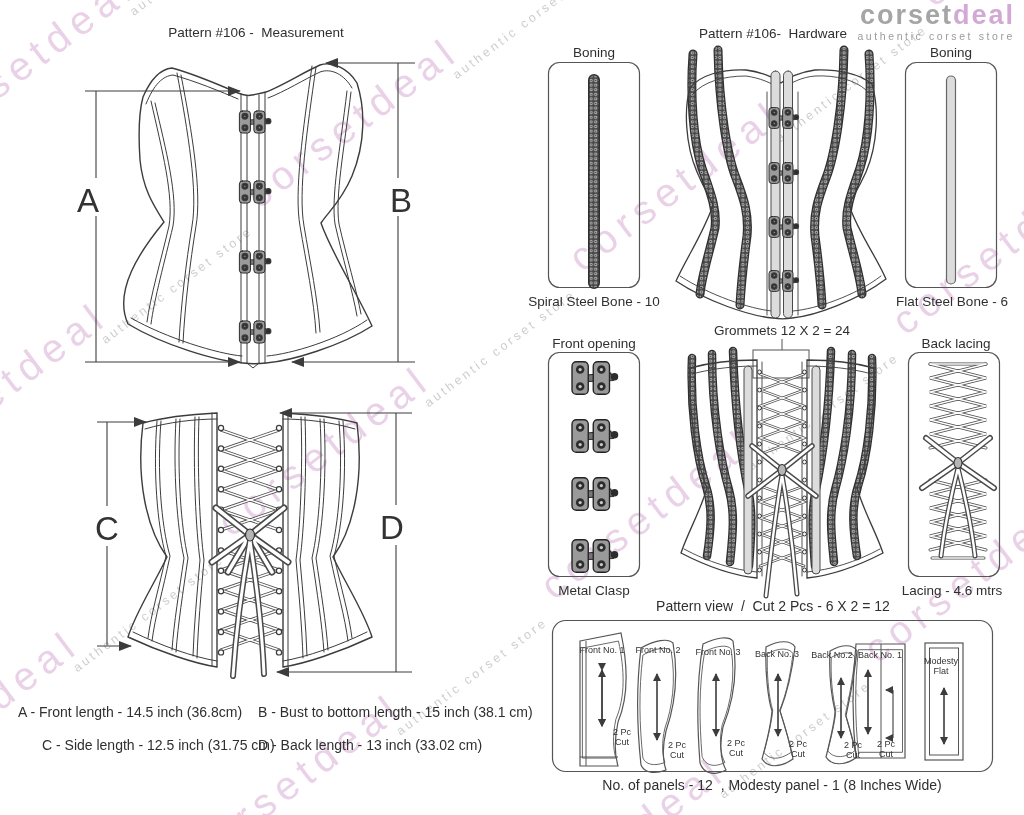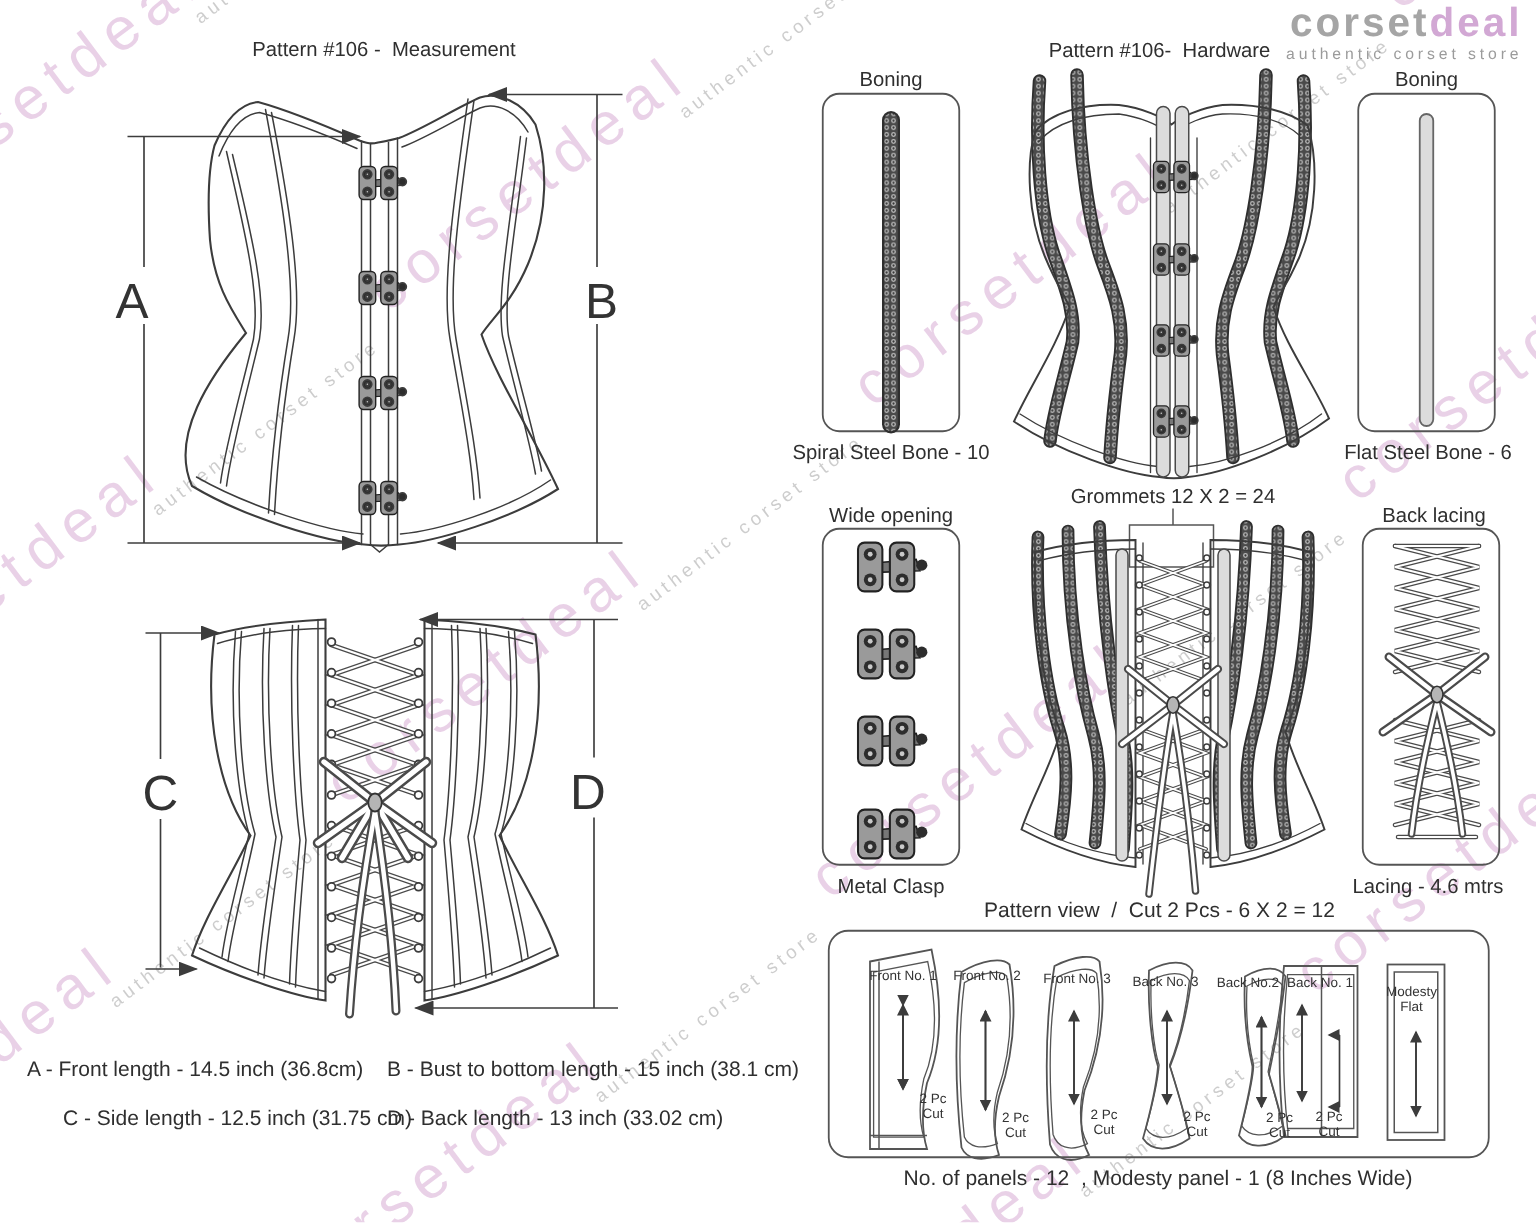--- a/index.html
+++ b/index.html
@@ -528,21 +528,21 @@
   <div class="lbl t14" style="left:18px;top:704px;">A - Front length - 14.5 inch (36.8cm)</div>
   <div class="lbl t14" style="left:258px;top:704px;">B - Bust to bottom length - 15 inch (38.1 cm)</div>
   <div class="lbl t14" style="left:18px;top:737px;margin-left:24px;">C - Side length - 12.5 inch (31.75 cm)</div>
   <div class="lbl t14" style="left:258px;top:737px;">D - Back length - 13 inch (33.02 cm)</div>
 
   <div class="lbl t13 ctr" style="left:594px;top:45px;">Boning</div>
   <div class="lbl t13 ctr" style="left:951px;top:45px;">Boning</div>
   <div class="lbl t13 ctr" style="left:594px;top:294px;">Spiral Steel Bone - 10</div>
   <div class="lbl t13 ctr" style="left:952px;top:294px;">Flat Steel Bone - 6</div>
   <div class="lbl t13 ctr" style="left:782px;top:323px;">Grommets 12 X 2 = 24</div>
-  <div class="lbl t13 ctr" style="left:594px;top:336px;">Wide opening</div>
+  <div class="lbl t13 ctr" style="left:594px;top:336px;">Front opening</div>
   <div class="lbl t13 ctr" style="left:956px;top:336px;">Back lacing</div>
   <div class="lbl t13 ctr" style="left:594px;top:583px;">Metal Clasp</div>
   <div class="lbl t13 ctr" style="left:952px;top:583px;">Lacing - 4.6 mtrs</div>
   <div class="lbl t14 ctr" style="left:773px;top:598px;">Pattern view  /  Cut 2 Pcs - 6 X 2 = 12</div>
   <div class="lbl t14 ctr" style="left:772px;top:777px;">No. of panels - 12  , Modesty panel - 1 (8 Inches Wide)</div>
 
   <div class="lbl plbl ctr" style="left:602px;top:645px;">Front No. 1</div>
   <div class="lbl plbl ctr" style="left:658px;top:645px;">Front No. 2</div>
   <div class="lbl plbl ctr" style="left:718px;top:647px;">Front No. 3</div>
   <div class="lbl plbl ctr" style="left:777px;top:649px;">Back No. 3</div>

